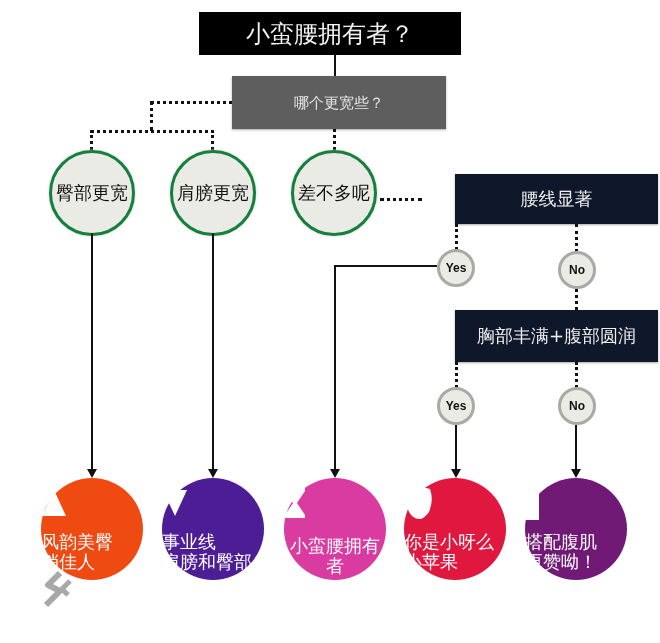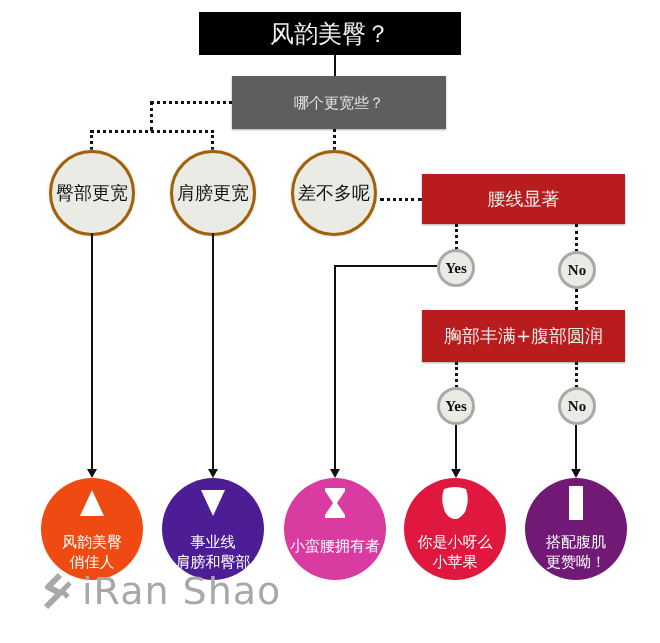--- a/index.html
+++ b/index.html
@@ -4,47 +4,47 @@
 <style>
   html, body { margin:0; padding:0; background:#ffffff; }
   body { width:660px; height:643px; position:relative; overflow:hidden;
          font-family:"DejaVu Sans", "Liberation Sans", sans-serif; }
   .abs { position:absolute; }
   .title-box { left:199px; top:12px; width:262px; height:43px; background:#000; color:#f2f2f2;
                display:flex; align-items:center; justify-content:center; font-size:24px; }
   .question-box { left:232px; top:76px; width:214px; height:53px; background:#5e5e5e; color:#e6e6e6;
                   display:flex; flex-direction:column; align-items:center; justify-content:center;
                   font-size:15px; line-height:24px; box-shadow:0 1px 2px #aaa; }
-  .grey-box { background:#b91c1c; color:#eeeeee; display:flex; align-items:center; justify-content:center;
-              box-shadow:0 1px 2px #aaa; }
+  .grey-box { background:#0f172a; color:#eeeeee; display:flex; align-items:center; justify-content:center;
+              box-shadow:0 1px 2px #aaa;margin-left:33px; }
   .waist-box { left:422px; top:174px; width:203px; height:50px; font-size:18px; }
   .chest-box { left:422px; top:310px; width:203px; height:52px; font-size:18px; }
-  .opt-circle { width:80px; height:80px; border-radius:50%; background:#ebebe6; border:3px solid #a16207;
+  .opt-circle { width:80px; height:80px; border-radius:50%; background:#ebebe6; border:3px solid #15803d;
                 display:flex; align-items:center; justify-content:center; font-size:18px; color:#111;
                 box-shadow:0 0 3px #ccc; }
   .yn-circle { width:32px; height:32px; border-radius:50%; background:#ebebe6; border:3px solid #a9a9a5;
-               display:flex; align-items:center; justify-content:center; font-size:15px; color:#111;
-               font-family:Liberation Serif, serif; font-weight:bold; }
+               display:flex; align-items:center; justify-content:center; font-size:12px; color:#111;
+               font-family:Liberation Sans, sans-serif; font-weight:bold; }
   .result { width:102px; height:102px; border-radius:50%; display:flex; flex-direction:column;
-            align-items:center; color:#fff; font-size:15px; line-height:20px; text-align:center; }
+            align-items:flex-start; color:#fff; font-size:18px; line-height:20px; text-align:center; }
   .result .shape { height:30px; margin-top:10px; margin-bottom:14px; display:flex; align-items:center; justify-content:center; }
   .dot-h { height:0; border-top:3px dotted #111; }
   .dot-v { width:0; border-left:3px dotted #111; }
   .line-h { height:2px; background:#111; }
   .line-v { width:2px; background:#111; }
   .arrow-head { width:0; height:0; border-left:5px solid transparent; border-right:5px solid transparent;
                 border-top:9px solid #111; }
   .watermark { left:38px; top:569px; color:#a8a8a8; font-size:38px; letter-spacing:1px;
                font-family:"DejaVu Sans", sans-serif; display:flex; align-items:center; gap:8px; }
 </style>
 </head>
 <body>
 
 <div class="abs title-box">
-  <span>风韵美臀？</span>
+  <span>小蛮腰拥有者？</span>
 </div>
 
 <div class="abs line-v" style="left:334px; top:55px; height:21px;"></div>
 
 <div class="abs question-box">
   <span>哪个更宽些？</span>
 </div>
 
 <div class="abs dot-h" style="left:151px; top:101px; width:81px;"></div>
 <div class="abs dot-v" style="left:150px; top:101px; height:30px;"></div>
@@ -157,14 +157,13 @@
   </div>
   <span>搭配腹肌</span>
   <span>更赞呦！</span>
 </div>
 
 <div class="abs watermark">
   <svg width="36" height="40" viewBox="0 0 36 40">
     <polyline points="22,4 10,16 22,22 8,36" fill="none" stroke="#a8a8a8" stroke-width="6" stroke-linejoin="round"></polyline>
     <polyline points="32,12 24,20 30,26" fill="none" stroke="#a8a8a8" stroke-width="5" stroke-linejoin="round"></polyline>
   </svg>
-  <span>iRan Shao</span>
 </div>
 
 </body></html>

